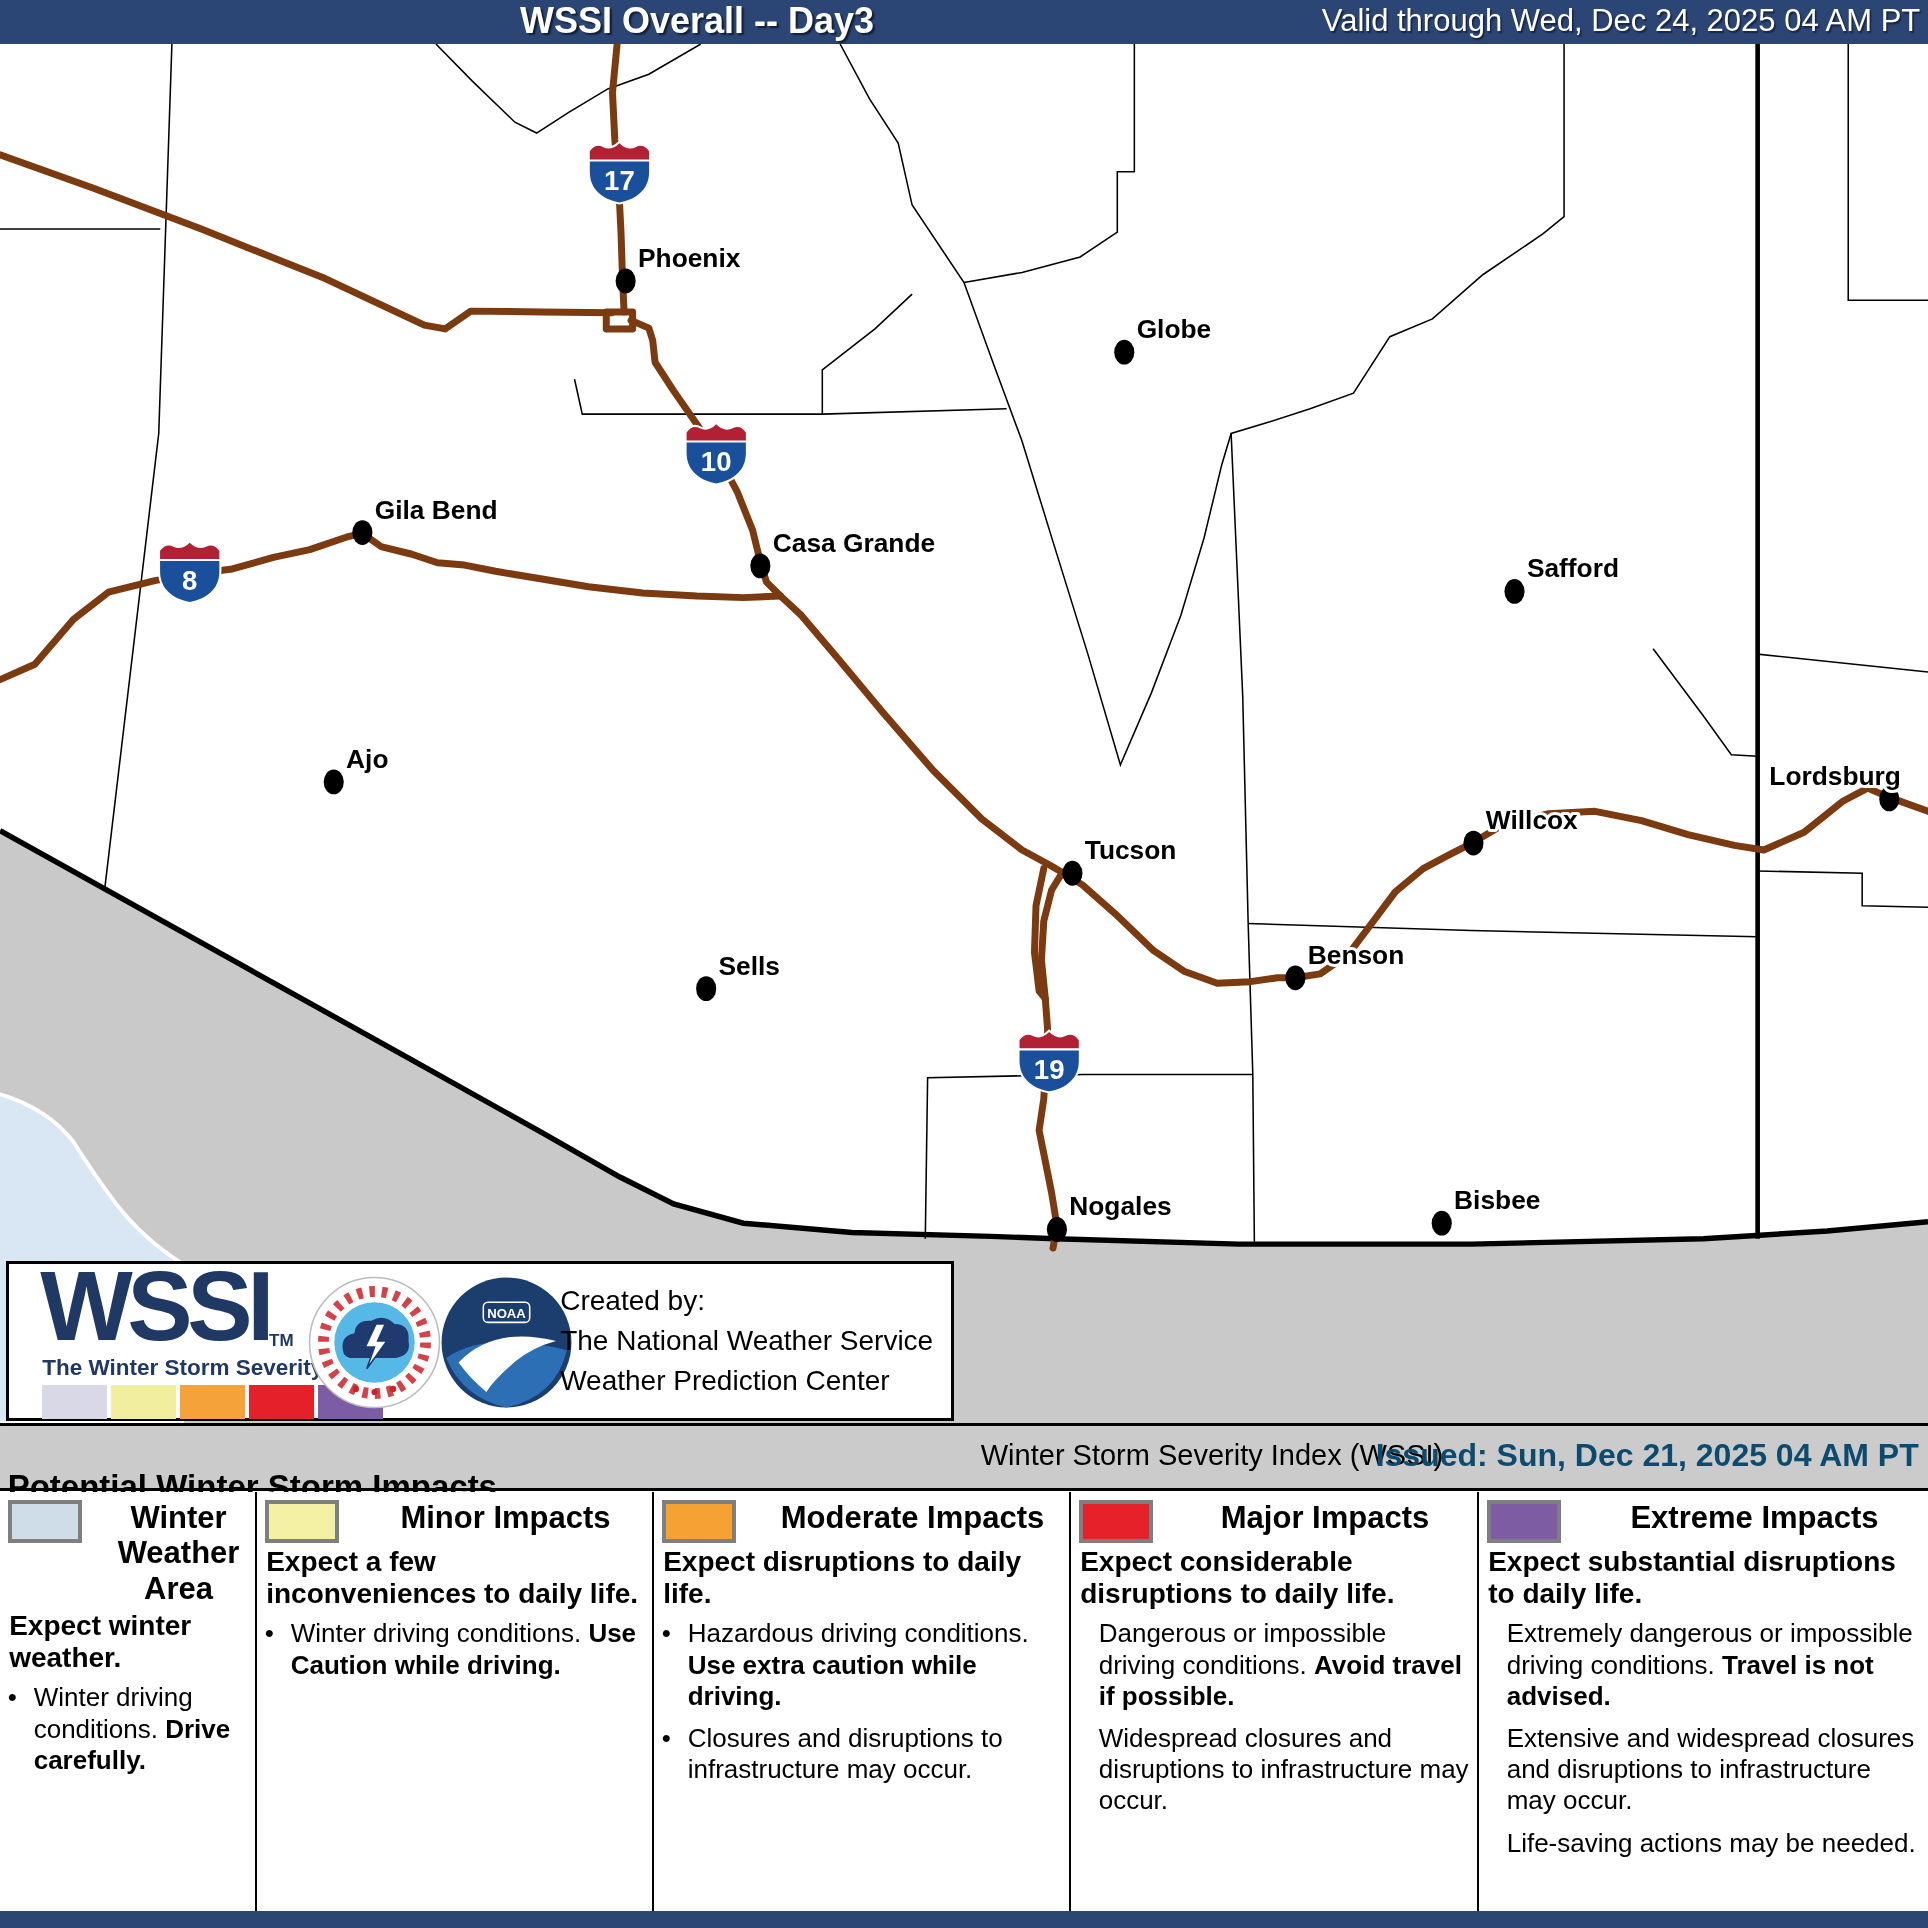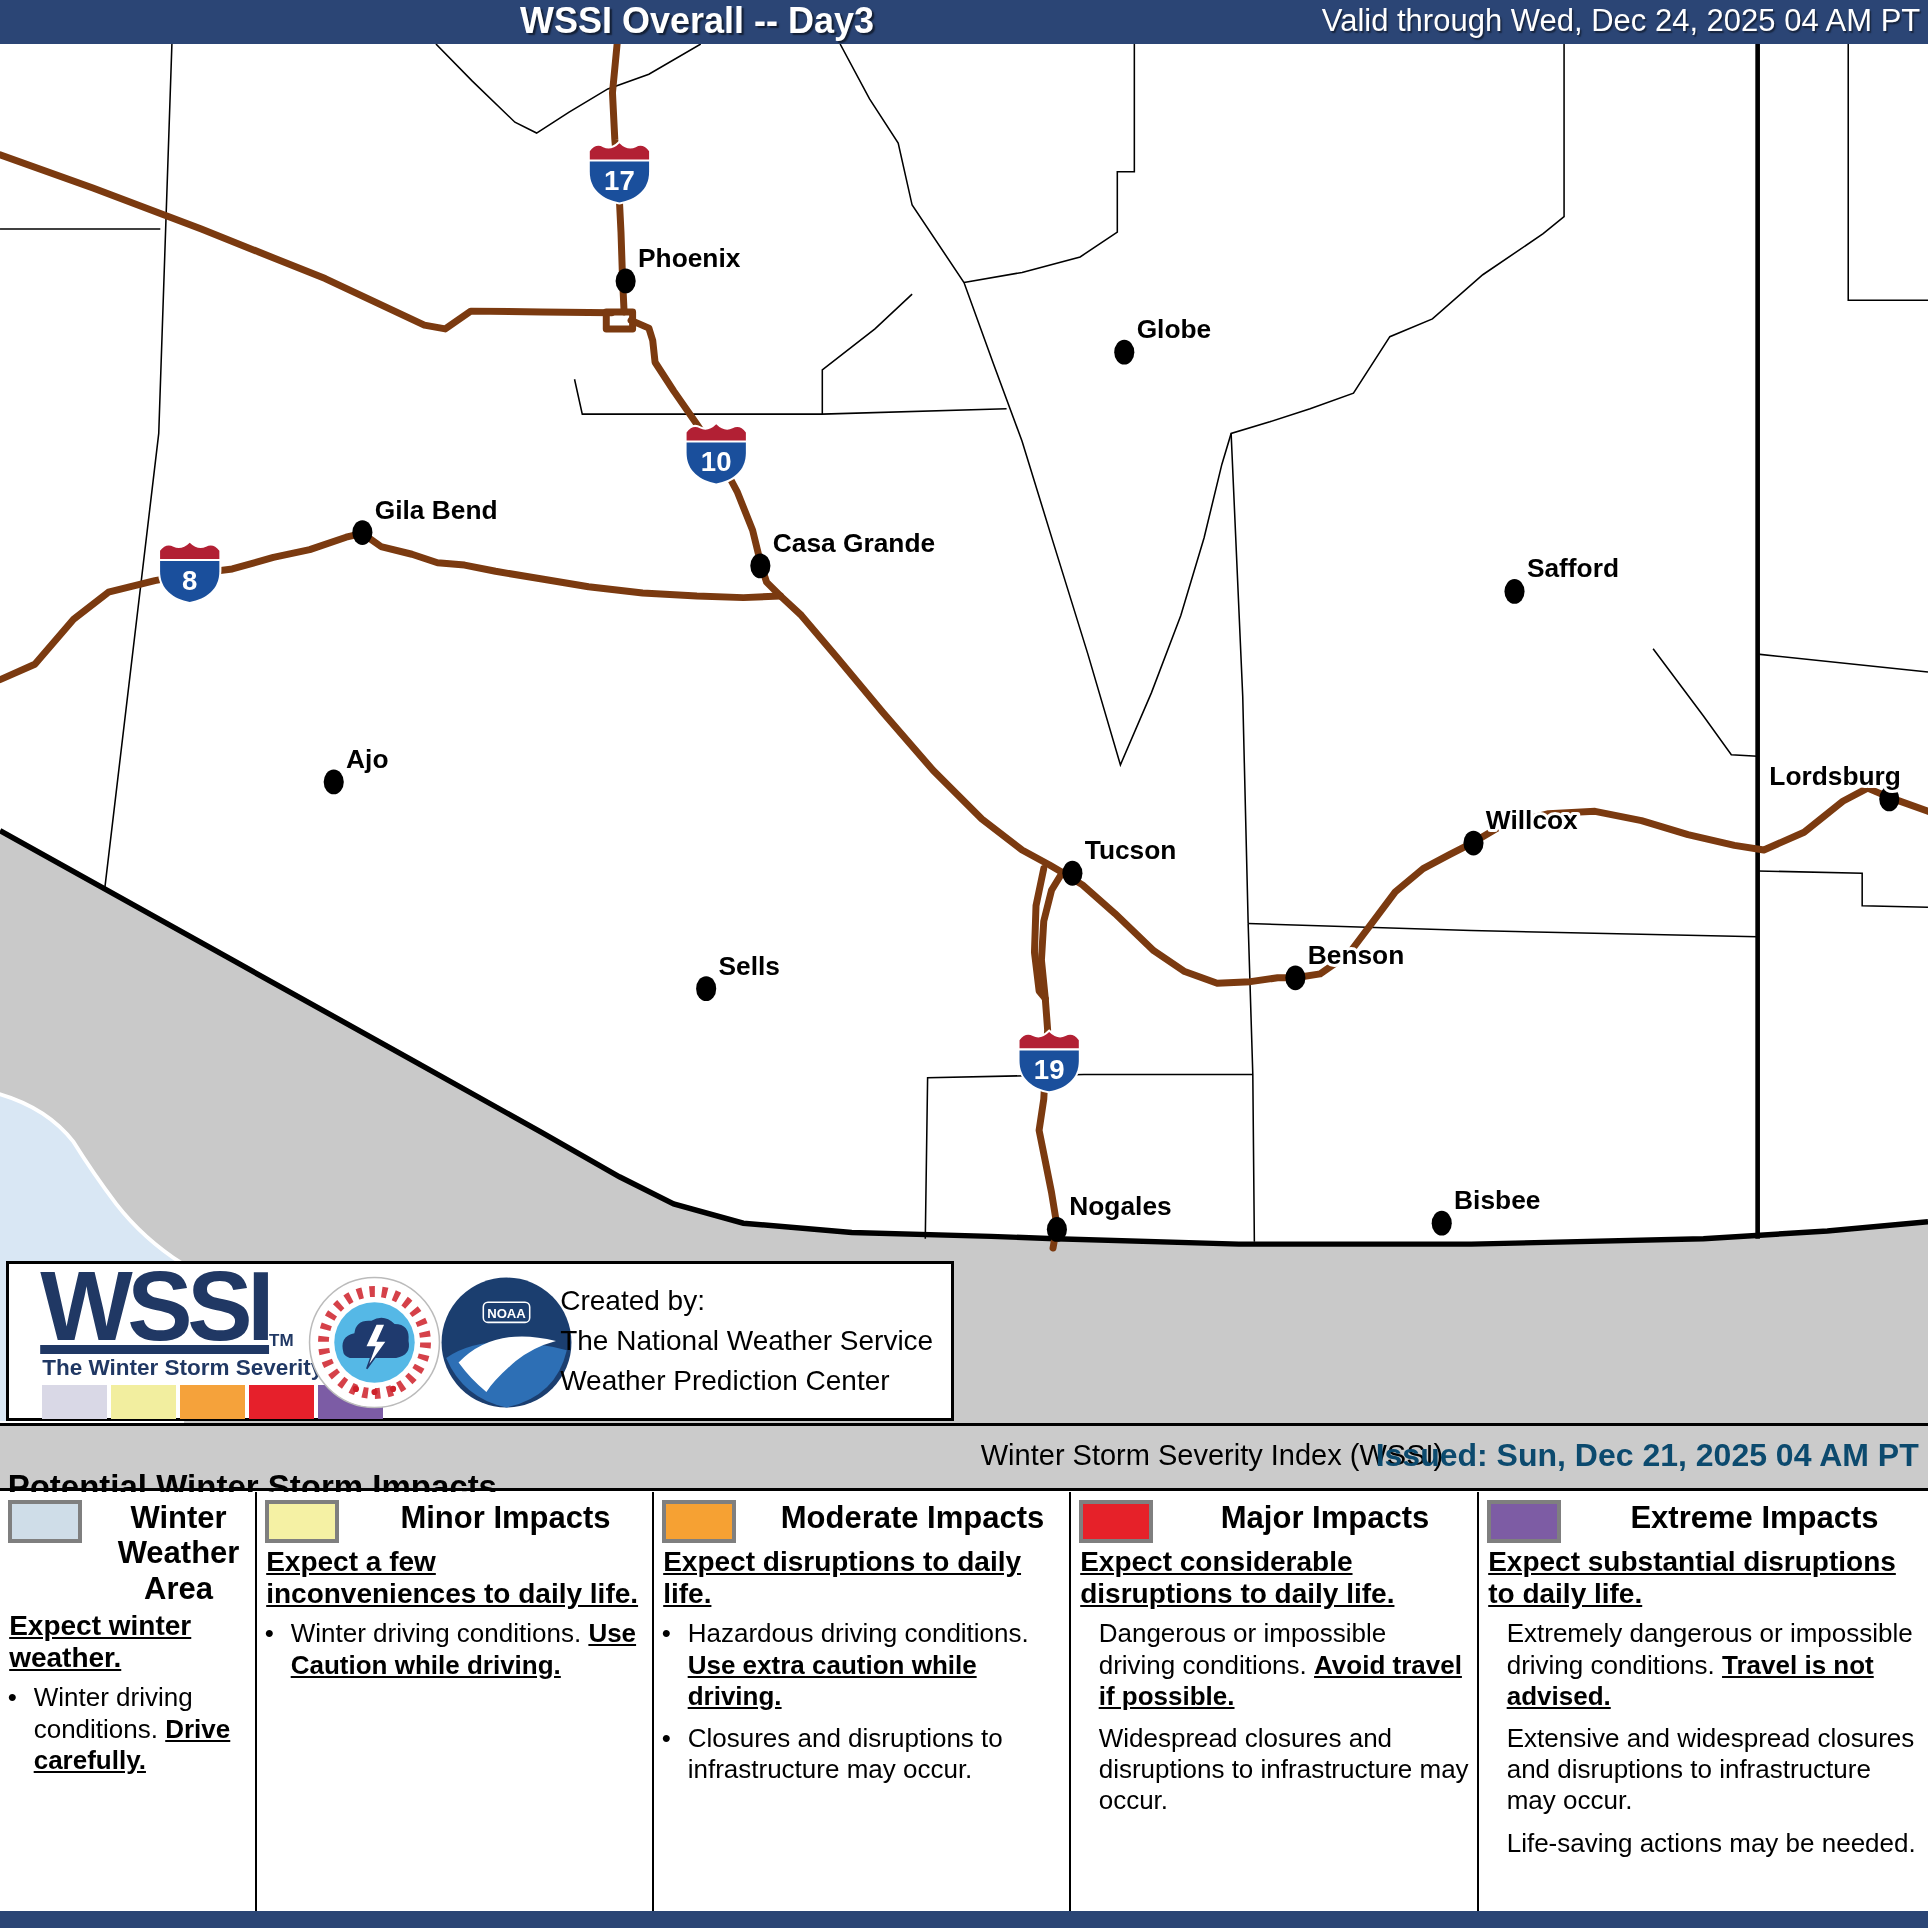--- a/index.html
+++ b/index.html
@@ -15,21 +15,21 @@
   
   #mapwrap{position:absolute;left:0;top:44px;width:1928px;height:1379px;background:#fff;}
   svg{display:block;}
   svg text{font-family:"Liberation Sans", sans-serif;}
   .citylabel{font-size:34px;font-weight:bold;fill:#000;stroke:#fff;stroke-width:8px;
       paint-order:stroke;stroke-linejoin:round;}
   
   #wssibox{position:absolute;left:6.2px;top:1261px;width:948px;height:160px;background:#fff;
       border:3.1px solid #000;box-sizing:border-box;}
   #wssibox .bigwssi{position:absolute;left:31px;top:-14px;font-size:98px;font-weight:bold;
-      color:#203864;letter-spacing:-5.4px;text-decoration:underline;}
+      color:#203864;letter-spacing:-5.4px;}
   #wssibox .tm{font-size:17px;letter-spacing:0;vertical-align:-6.2px;}
   #wssibox .tagline{position:absolute;left:33px;top:91px;font-size:22.5px;font-weight:bold;color:#203864;}
   #wssibox .colorbar{position:absolute;left:33px;top:121px;display:flex;gap:3.9px;}
   #wssibox .colorbar div{width:65px;height:34px;}
   #wssibox .createdby{position:absolute;left:551px;top:17px;font-size:28px;color:#000;line-height:1.42;}
   .logocircle{position:absolute;top:12.4px;}
   
   #issuedbar{position:absolute;left:0;top:1423px;width:1928px;height:68px;background:#CBCBCB;
       border-top:3.1px solid #000;border-bottom:3.1px solid #000;box-sizing:border-box;}
   #issuedbar .l{position:absolute;left:7.7px;top:50%;transform:translateY(-54%);
@@ -42,21 +42,21 @@
   #legend{position:absolute;left:0;top:1492px;width:1928px;height:420px;display:flex;background:#fff;}
   .lcol{box-sizing:border-box;padding:7.7px 7.7px 0 7.7px;border-right:2.3px solid #000;}
   .lcol:last-child{border-right:none;}
   .lcol .head{display:flex;align-items:flex-start;gap:28px;margin-bottom:3.1px;}
   .swatch{width:74px;height:43px;border:4.6px solid #7F7F7F;box-sizing:border-box;flex:none;}
   .ltitle{font-size:31px;font-weight:bold;color:#000;flex:1;text-align:center;line-height:1.15;}
   .lead{font-size:28px;font-weight:bold;line-height:1.16;margin:3.1px 1.5px 7.7px 1.5px;}
   .litem{font-size:26px;line-height:1.2;margin:0 0 11px 0;display:flex;}
   .litem .dot{flex:none;width:26px;font-size:26px;}
   .litem .nodot{flex:none;width:20px;}
-  .litem b, .lead b{font-weight:bold;text-decoration:underline;}
+  .litem b, .lead b{font-weight:bold;}
   
   #bottomstrip{position:absolute;left:0;top:1911px;width:1928px;height:17px;background:#2B4575;}
 </style>
 </head>
 <body>
 
 <div id="page">
 
   <div id="header">
     <span class="title">WSSI Overall -- Day3</span>

